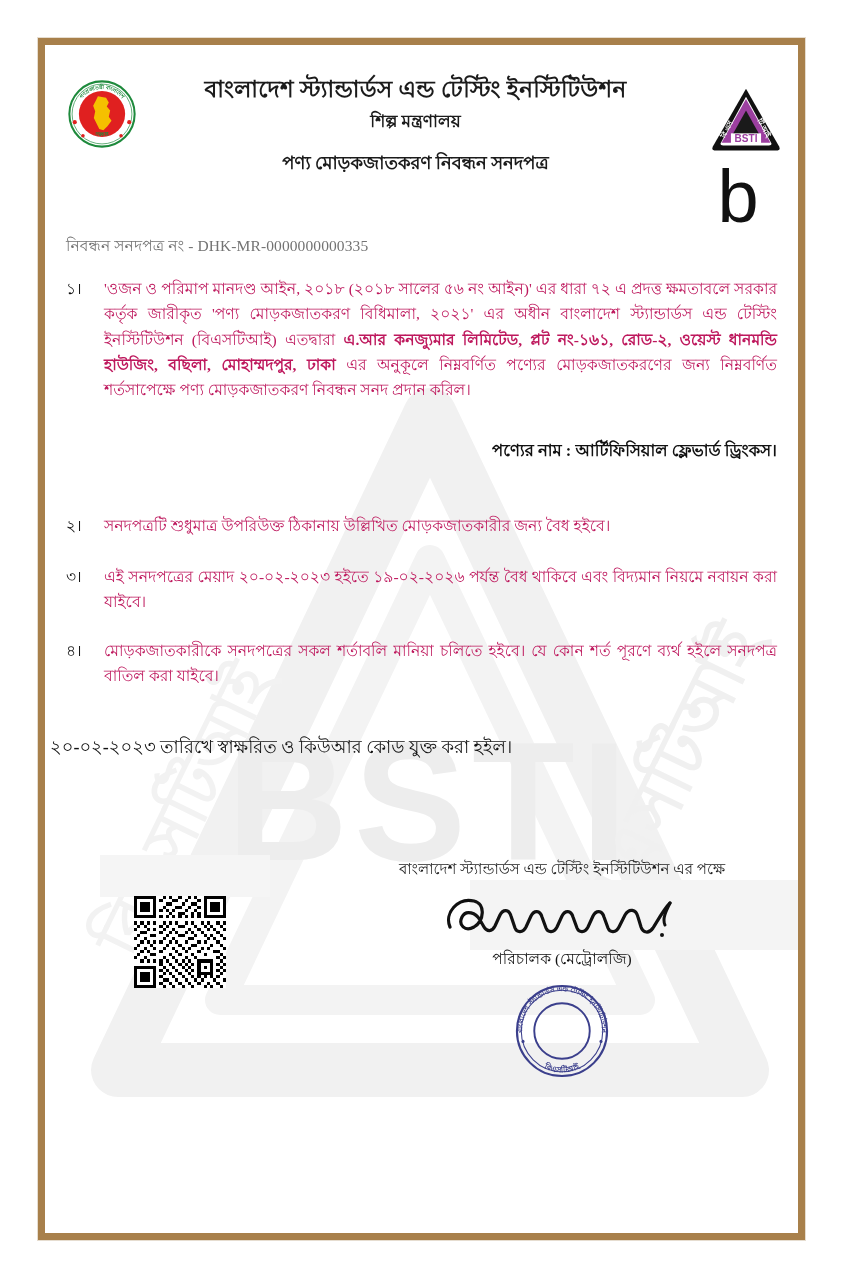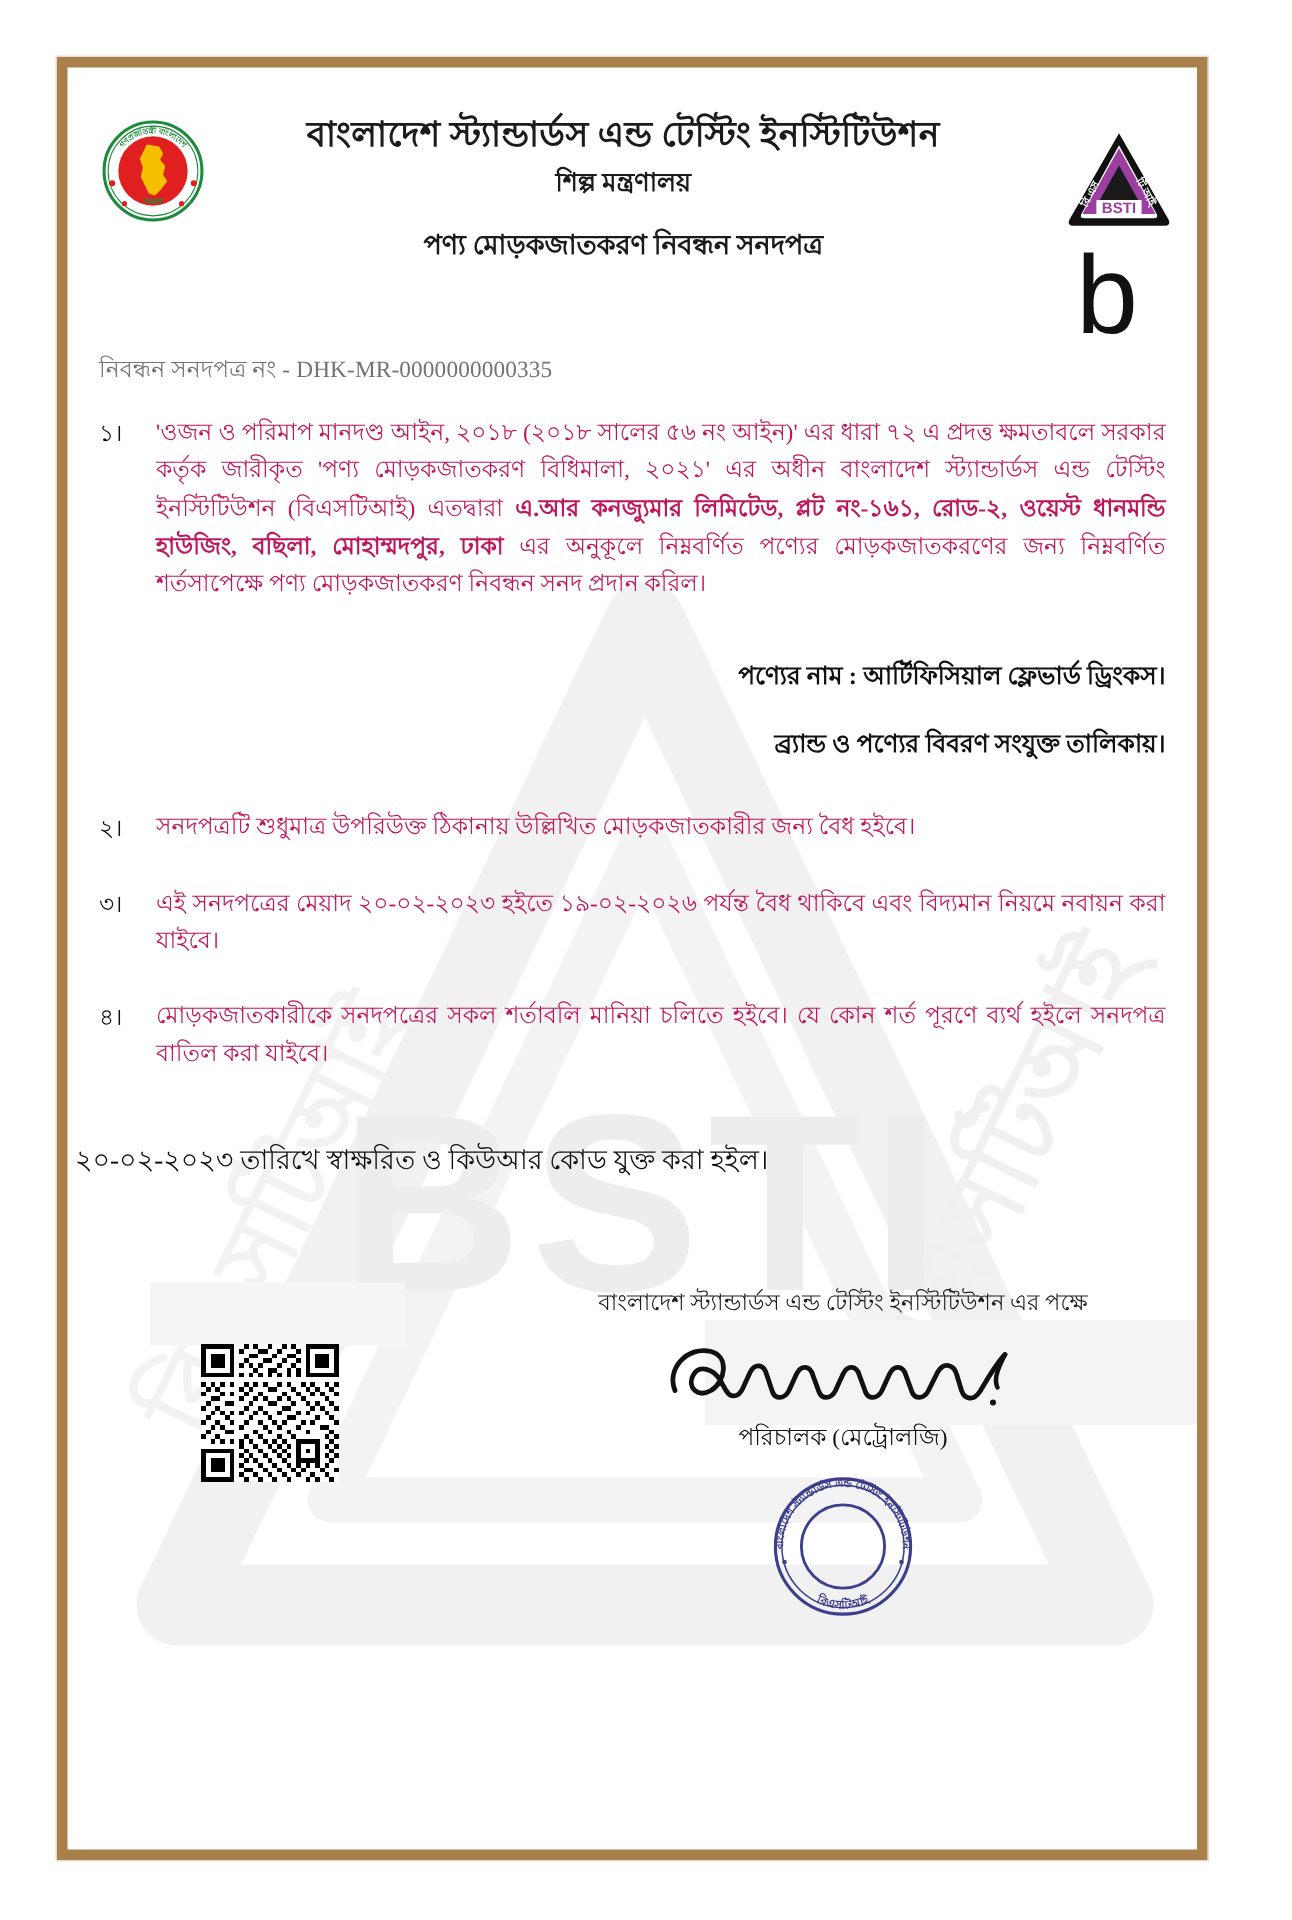--- a/index.html
+++ b/index.html
@@ -172,21 +172,20 @@
     <div class="body-area">
 
       <div class="clause clause-1">
         <div class="cl-num">১।</div>
         <div class="cl-txt"><span>'ওজন ও পরিমাপ মানদণ্ড আইন, ২০১৮ (২০১৮ সালের ৫৬ নং আইন)' এর ধারা ৭২ এ প্রদত্ত ক্ষমতাবলে সরকার কর্তৃক জারীকৃত 'পণ্য মোড়কজাতকরণ বিধিমালা, ২০২১' এর অধীন বাংলাদেশ স্ট্যান্ডার্ডস এন্ড টেস্টিং ইনস্টিটিউশন (বিএসটিআই) এতদ্বারা </span><b>এ.আর কনজ্যুমার লিমিটেড, প্লট নং-১৬১, রোড-২, ওয়েস্ট ধানমন্ডি হাউজিং, বছিলা, মোহাম্মদপুর, ঢাকা</b><span> এর অনুকূলে নিম্নবর্ণিত পণ্যের মোড়কজাতকরণের জন্য নিম্নবর্ণিত শর্তসাপেক্ষে পণ্য মোড়কজাতকরণ নিবন্ধন সনদ প্রদান করিল।</span></div>
       </div>
 
       <div class="gap-a"></div>
       <div class="centered-line">পণ্যের নাম : আর্টিফিসিয়াল ফ্লেভার্ড ড্রিংকস।</div>
       <div class="gap-b"></div>
-      <div class="centered-line">ব্র্যান্ড ও পণ্যের বিবরণ সংযুক্ত তালিকায়।</div>
       <div class="gap-c"></div>
 
       <div class="clause clause-2">
         <div class="cl-num">২।</div>
         <div class="cl-txt">সনদপত্রটি শুধুমাত্র উপরিউক্ত ঠিকানায় উল্লিখিত মোড়কজাতকারীর জন্য বৈধ হইবে।</div>
       </div>
 
       <div class="clause clause-3">
         <div class="cl-num">৩।</div>
         <div class="cl-txt">এই সনদপত্রের মেয়াদ ২০-০২-২০২৩ হইতে ১৯-০২-২০২৬ পর্যন্ত বৈধ থাকিবে এবং বিদ্যমান নিয়মে নবায়ন করা যাইবে।</div>

